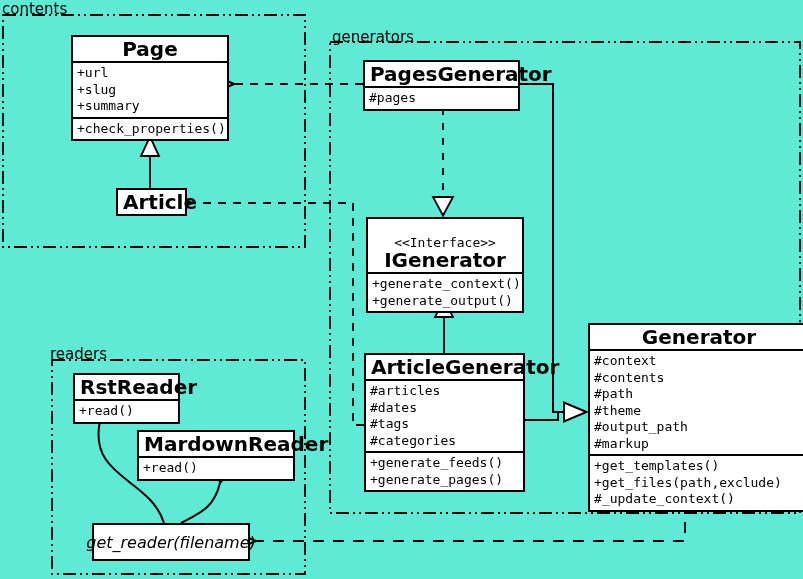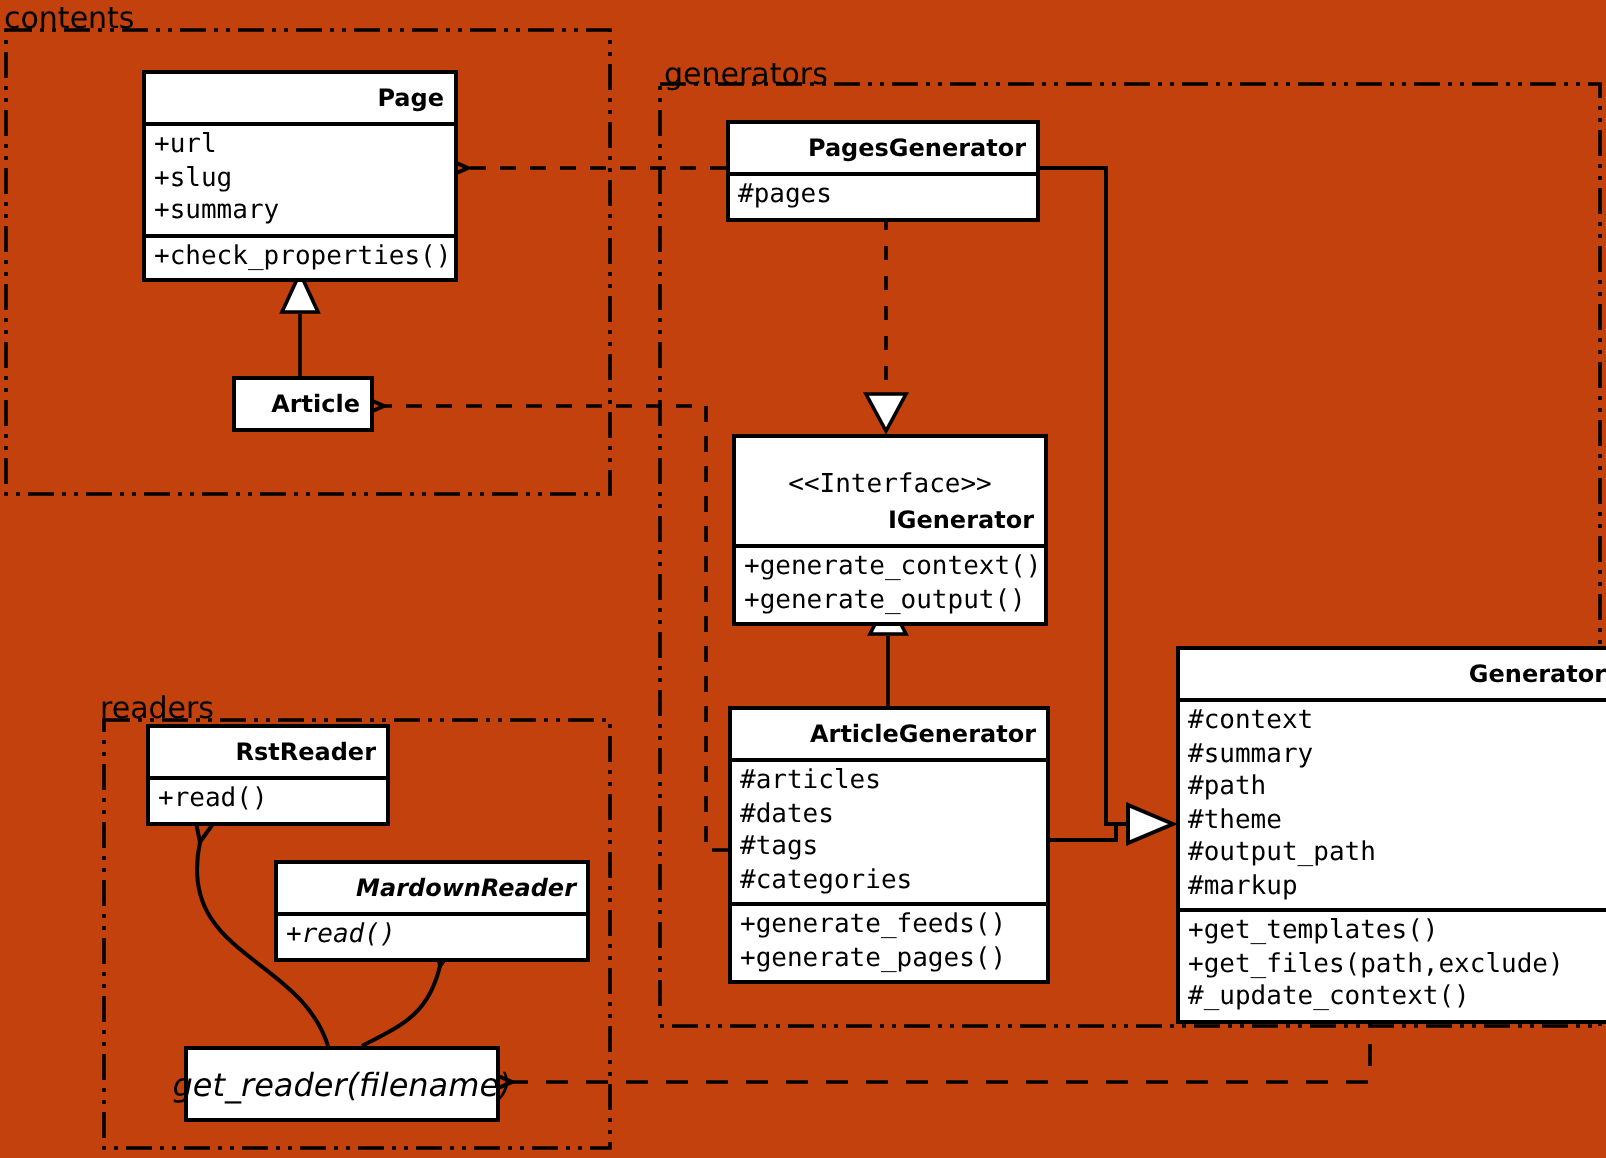--- a/index.html
+++ b/index.html
@@ -1,30 +1,30 @@
 <!DOCTYPE html>
 <html><head>
 <meta charset="utf-8">
 <style>
   html,body { margin:0; padding:0; background:#ffffff; }
   .canvas {
-    position:relative; width:803px; height:579px; background:#c2410c;
+    position:relative; width:803px; height:579px; background:#5eead4;
     font-family:"DejaVu Sans", sans-serif; color:#000; overflow:hidden;
   }
   .wires { position:absolute; left:0; top:0; width:803px; height:579px; }
   .pkg-label {
     position:absolute; font-size:15px; line-height:16px; color:#000;
     background:transparent; white-space:nowrap;
   }
   .uml-class {
     position:absolute; background:#ffffff; border:2px solid #000;
     box-sizing:border-box;
   }
   .uml-title {
-    font-weight:bold; font-size:12px; line-height:20px; text-align:right;
+    font-weight:bold; font-size:20px; line-height:20px; text-align:center;
     padding:2px 5px; white-space:nowrap;
   }
   .uml-stereo {
     font-family:"DejaVu Sans Mono", monospace; font-size:13px; line-height:15px;
     text-align:center; padding-top:16px; white-space:nowrap;
   }
   .uml-sec { border-top:2px solid #000; padding:2px 4px; }
   .uml-m {
     font-family:"DejaVu Sans Mono", monospace; font-size:13px;
     line-height:16.5px; white-space:pre;
@@ -130,41 +130,41 @@
     <div class="uml-sec">
       <div class="uml-m">+generate_feeds()</div>
       <div class="uml-m">+generate_pages()</div>
     </div>
   </div>
 
   <div class="uml-class" style="left:588px; top:323px; width:222px;">
     <div class="uml-title">Generator</div>
     <div class="uml-sec">
       <div class="uml-m">#context</div>
-      <div class="uml-m">#summary</div>
+      <div class="uml-m">#contents</div>
       <div class="uml-m">#path</div>
       <div class="uml-m">#theme</div>
       <div class="uml-m">#output_path</div>
       <div class="uml-m">#markup</div>
     </div>
     <div class="uml-sec">
       <div class="uml-m">+get_templates()</div>
       <div class="uml-m">+get_files(path,exclude)</div>
       <div class="uml-m">#_update_context()</div>
     </div>
   </div>
 
-  <div class="uml-class" style="left:73px; top:362px; width:122px;">
+  <div class="uml-class" style="left:73px; top:373px; width:107px;">
     <div class="uml-title">RstReader</div>
     <div class="uml-sec">
       <div class="uml-m">+read()</div>
     </div>
   </div>
 
-  <div class="uml-class" style="left:137px; top:430px; width:158px;font-style:italic;">
+  <div class="uml-class" style="left:137px; top:430px; width:158px;">
     <div class="uml-title">MardownReader</div>
     <div class="uml-sec">
       <div class="uml-m">+read()</div>
     </div>
   </div>
 
   <div class="plain-box" style="left:92px; top:523px; width:158px; height:38px;font-style:italic;">get_reader(filename)</div>
 
 </div>
 

